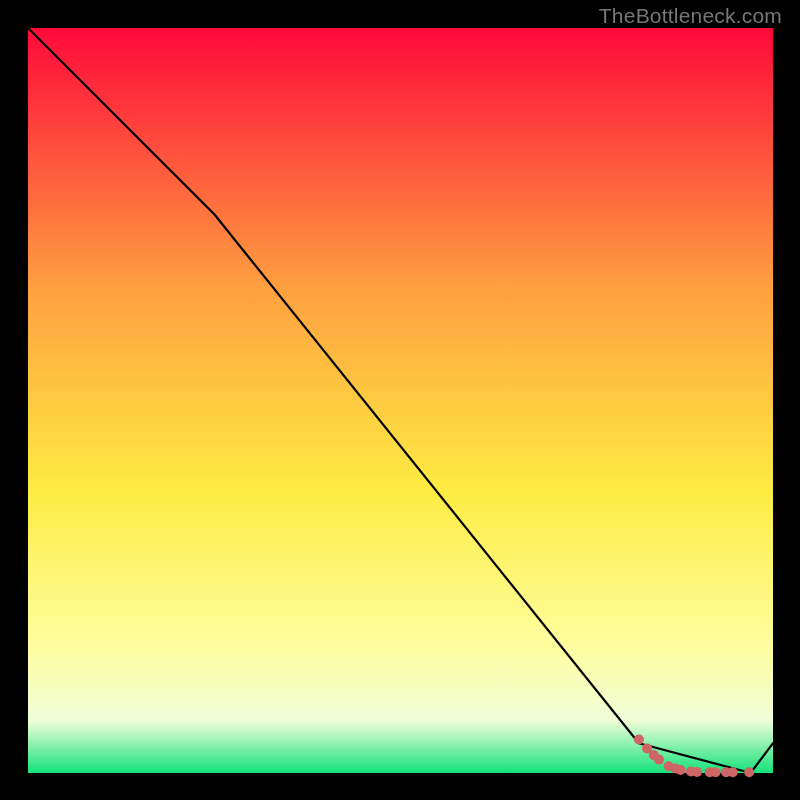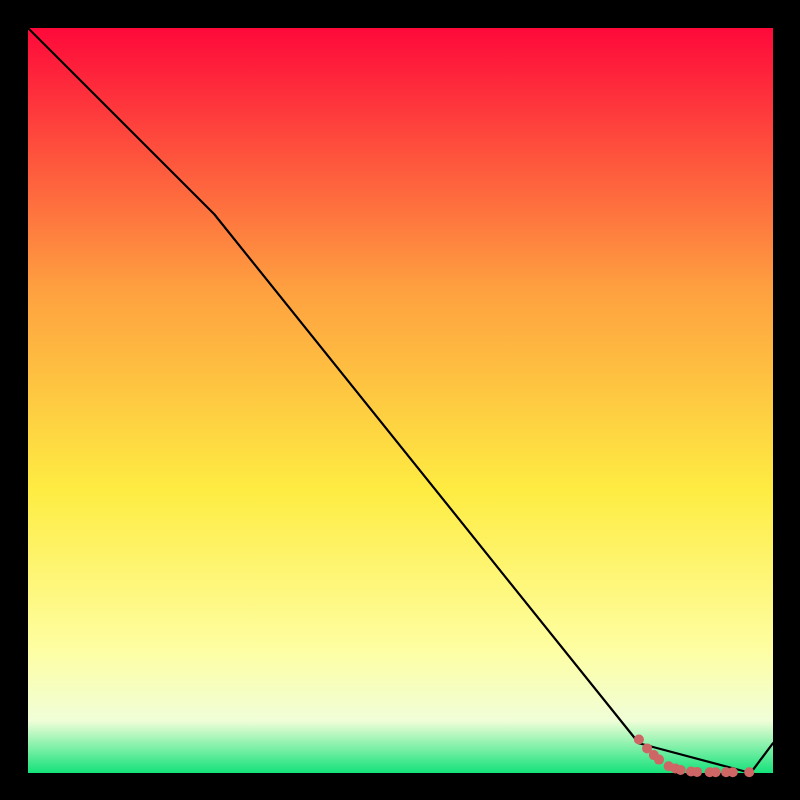--- a/index.html
+++ b/index.html
@@ -64,13 +64,14 @@
         <circle cx="691.0" cy="771.5" r="5" fill="#CE6666"></circle>
         <circle cx="697.0" cy="771.9" r="5" fill="#CE6666"></circle>
         <circle cx="709.7" cy="772.3" r="5" fill="#CE6666"></circle>
         <circle cx="715.6" cy="772.3" r="5" fill="#CE6666"></circle>
         <circle cx="726.1" cy="772.3" r="5" fill="#CE6666"></circle>
         <circle cx="732.8" cy="772.3" r="5" fill="#CE6666"></circle>
         <circle cx="749.2" cy="772.3" r="5" fill="#CE6666"></circle>
       </g>
   </svg>
 
+  <div class="watermark">TheBottleneck.com</div>
 </div>
 
 </body></html>

